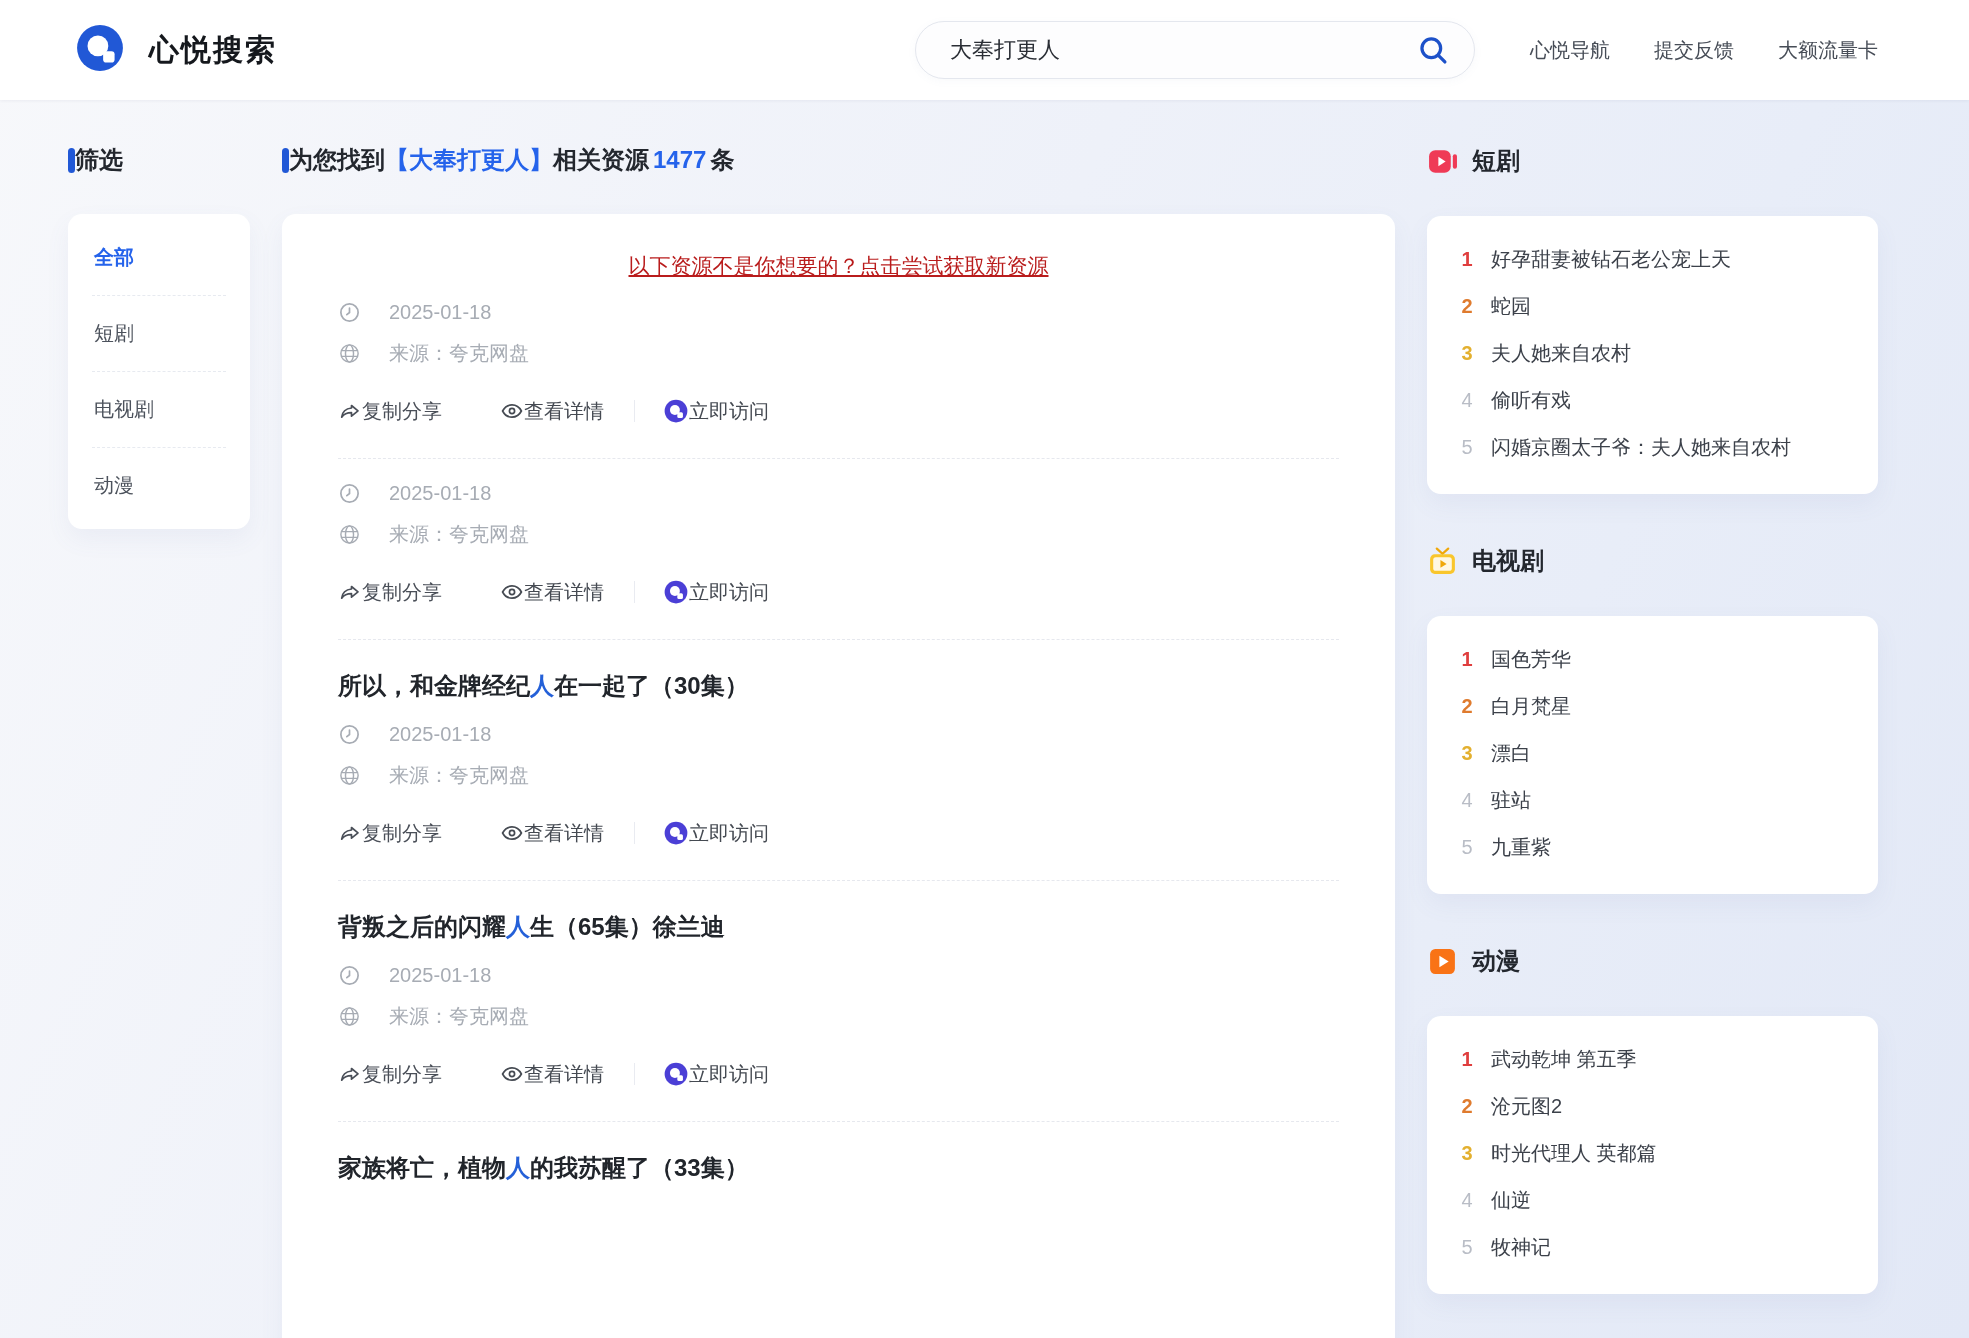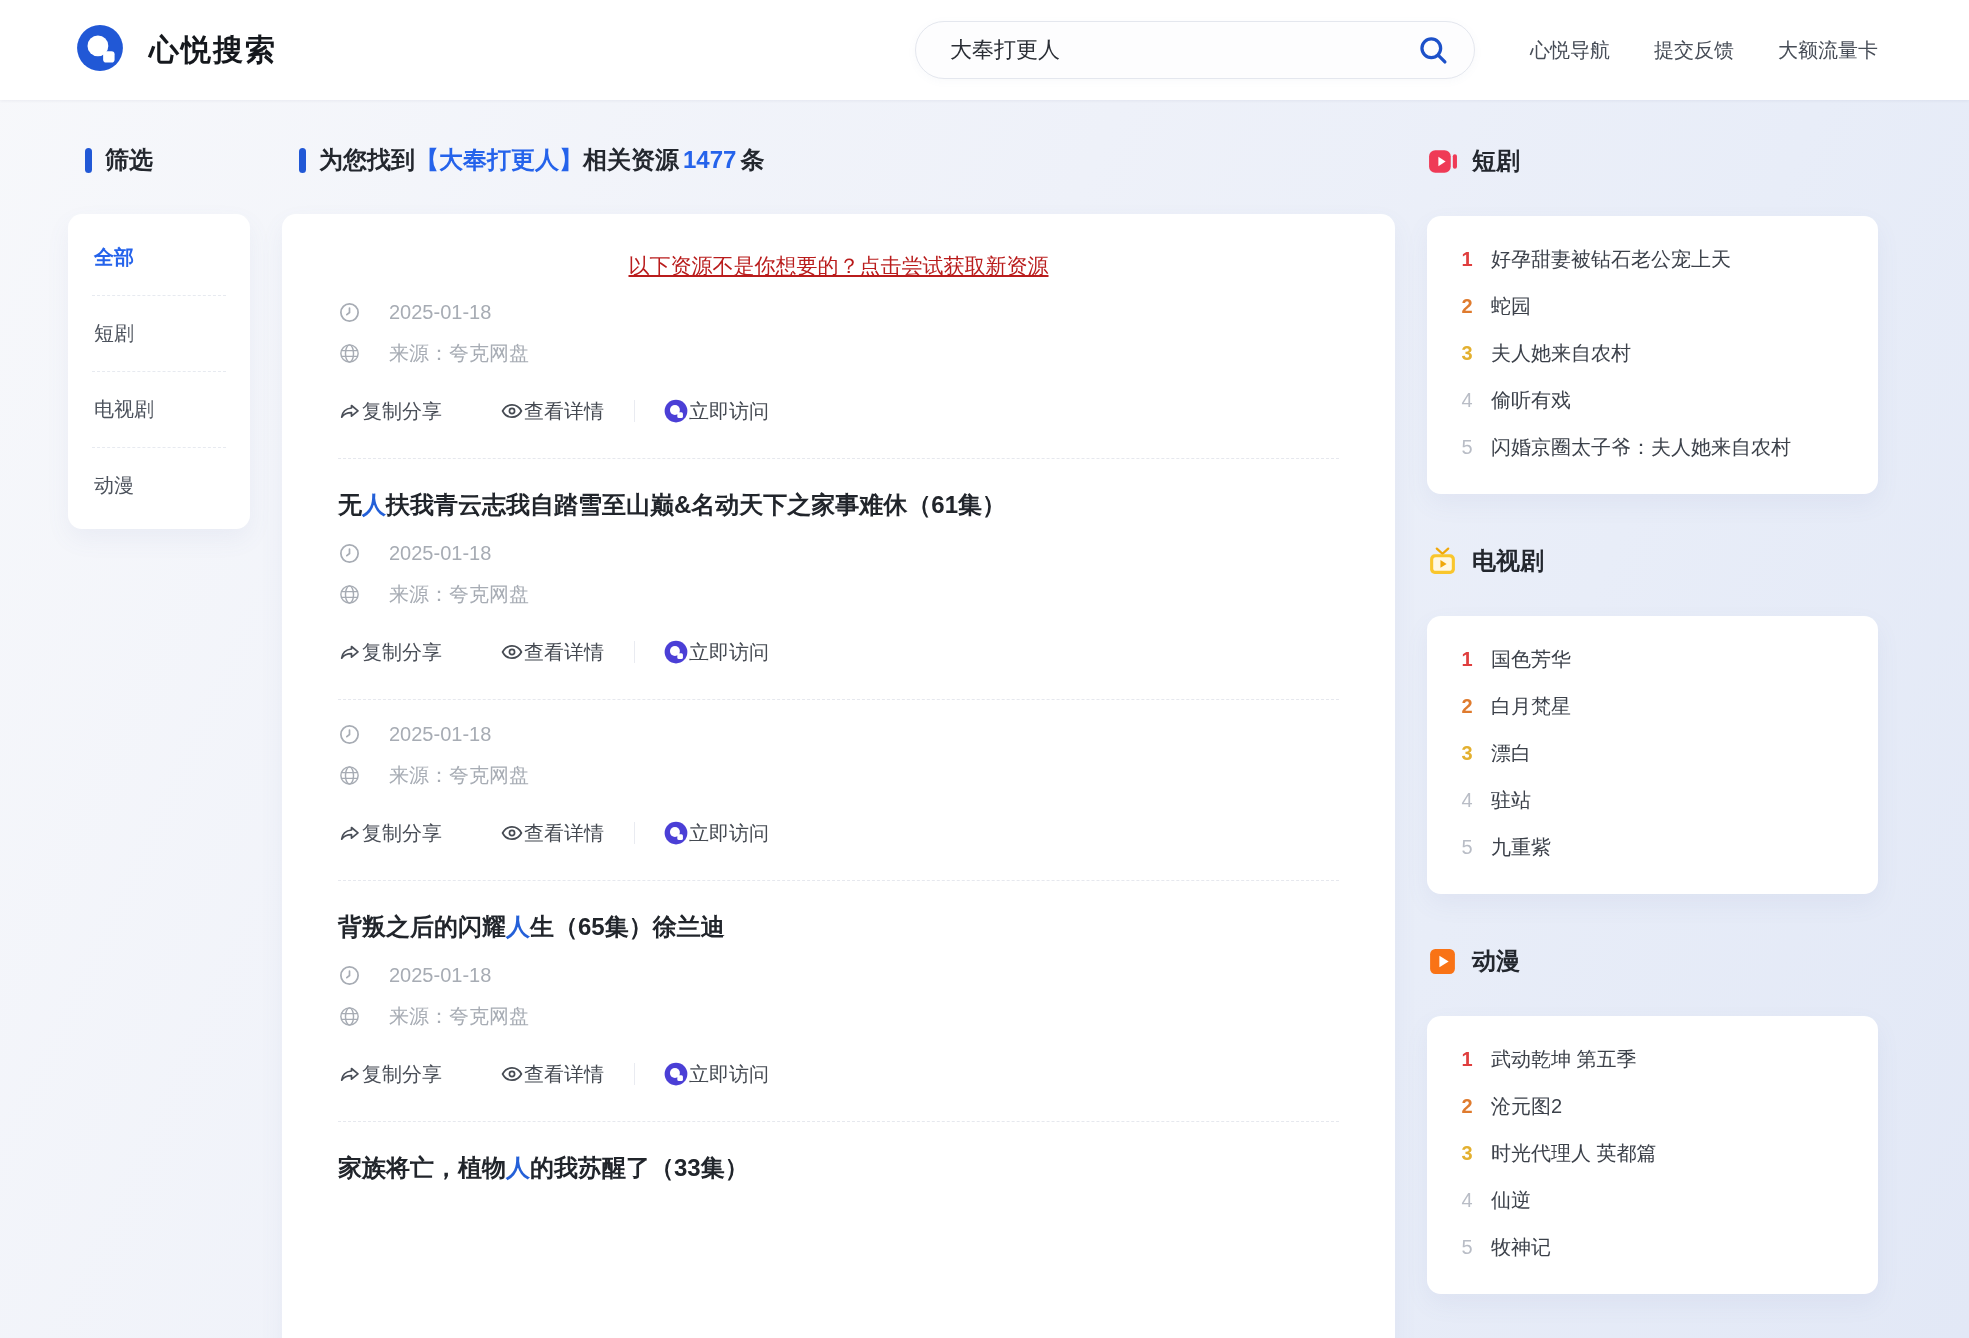--- a/index.html
+++ b/index.html
@@ -27,21 +27,21 @@
     font-size:22px; color:#2a2e35; font-family:inherit;
   }
   .search-btn { width:34px; height:34px; cursor:pointer; flex:none; }
   .topnav { display:flex; align-items:center; gap:44px;font-family:Liberation Mono, monospace; }
   .topnav a { font-size:20px; color:#474d57; text-decoration:none; cursor:pointer; white-space:nowrap; }
   
   .content { display:flex; align-items:flex-start; padding:46px 91px 0 68px; gap:32px; }
   .left-col  { width:182px; flex:none; }
   .center-col{ flex:1; min-width:0; }
   .right-col { width:451px; flex:none; }
-  .sec-title { display:flex; align-items:center; gap:13px; height:28px;margin-left:17px; }
+  .sec-title { display:flex; align-items:center; height:28px; }
   .sec-title .bar { width:7px; height:25px; border-radius:4px; background:#2158d6; flex:none; }
   .sec-title .txt { font-size:24px; font-weight:700; color:#23272e; white-space:nowrap; }
   .sec-title .hl  { color:#2563eb; }
   .sec-title .num { margin:0 4px; }
   .card {
     background:#ffffff; border-radius:14px;
     box-shadow:0 10px 24px rgba(100,120,170,.07);
   }
   
   .filter-card { margin-top:40px; padding:6px 24px; }
@@ -182,21 +182,20 @@
                     <circle cx="11" cy="11" r="4.6" fill="#fff"></circle>
                     <rect x="13.2" y="13.2" width="5.2" height="5.2" rx="1.4" fill="#fff"></rect>
                   </svg>
                 </span>
                 <span>立即访问</span>
               </div>
             </div>
             <div class="divider"></div>
           </div>
           <div class="result-item">
-            <div class="r-title"><span>无</span><span class="kw">人</span><span>扶我青云志我自踏雪至山巅&amp;名动天下之家事难休（61集）</span></div>
             <div class="meta date">
               <span style="display: inline-flex;">
                 <svg width="23" height="23" viewBox="0 0 24 24" fill="none" stroke="#a7acb4" stroke-width="1.8" stroke-linecap="round">
                   <circle cx="12" cy="12" r="9"></circle>
                   <path d="M12 7.5V12l-2.8 2.2"></path>
                 </svg>
               </span>
               <span>2025-01-18</span>
             </div>
             <div class="meta src">
@@ -235,20 +234,21 @@
                     <circle cx="11" cy="11" r="4.6" fill="#fff"></circle>
                     <rect x="13.2" y="13.2" width="5.2" height="5.2" rx="1.4" fill="#fff"></rect>
                   </svg>
                 </span>
                 <span>立即访问</span>
               </div>
             </div>
             <div class="divider"></div>
           </div>
           <div class="result-item">
+            <div class="r-title"><span>所以，和金牌经纪</span><span class="kw">人</span><span>在一起了（30集）</span></div>
             <div class="meta date">
               <span style="display: inline-flex;">
                 <svg width="23" height="23" viewBox="0 0 24 24" fill="none" stroke="#a7acb4" stroke-width="1.8" stroke-linecap="round">
                   <circle cx="12" cy="12" r="9"></circle>
                   <path d="M12 7.5V12l-2.8 2.2"></path>
                 </svg>
               </span>
               <span>2025-01-18</span>
             </div>
             <div class="meta src">

